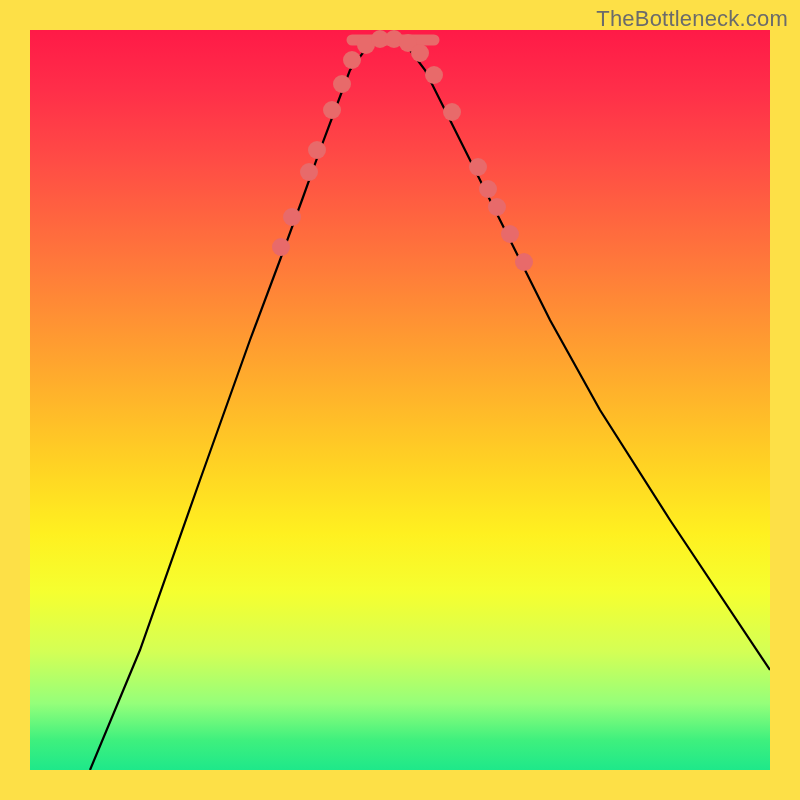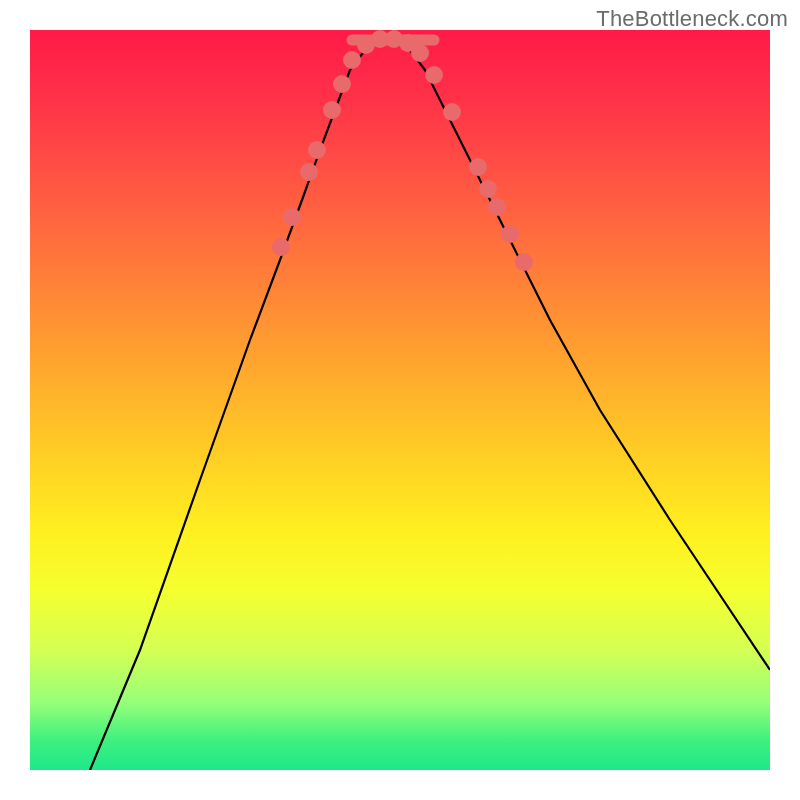--- a/index.html
+++ b/index.html
@@ -10,21 +10,21 @@
     background: #000;
     overflow: hidden;
     font-family: Arial, Helvetica, sans-serif;
   }
   .frame {
     position: absolute;
     left: 0;
     top: 0;
     width: 800px;
     height: 800px;
-    background: #ffffff;
+    background: #fde047;
   }
   .plot {
     position: absolute;
     left: 30px;
     top: 30px;
     width: 740px;
     height: 740px;
     
     background: linear-gradient(
       to bottom,

